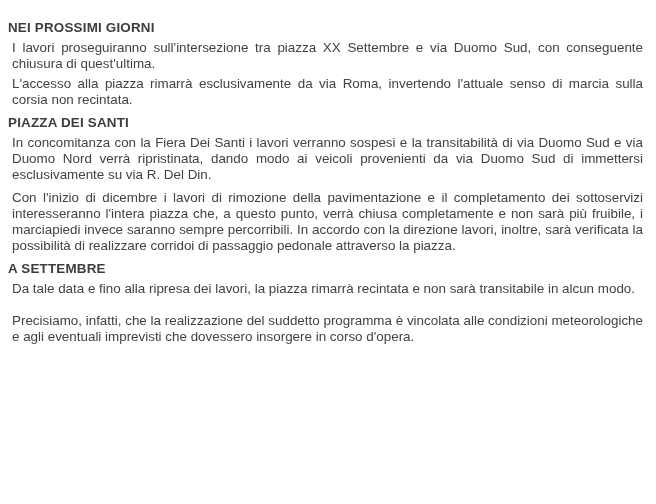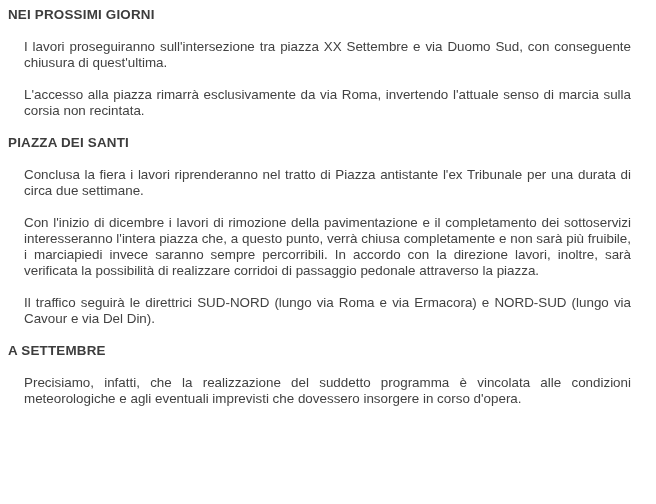--- a/index.html
+++ b/index.html
@@ -10,21 +10,21 @@
   body {
     width: 656px;
     height: 504px;
     overflow: hidden;
     font-family: "Liberation Sans", "DejaVu Sans", sans-serif;
   }
   .document {
     box-sizing: border-box;
     width: 656px;
     height: 504px;
-    padding: 7px 9px 8px 8px;
+    padding: 20px 9px 8px 8px;
     color: #424242;
     font-size: 13.4px;
     line-height: 16px;
     -webkit-font-smoothing: antialiased;
   }
   .doc-section {
     margin: 0;
   }
   .doc-section + .doc-section {
     margin-top: 7px;
@@ -32,47 +32,47 @@
   .section-heading {
     margin: 0;
     font-size: 13.4px;
     line-height: 16px;
     font-weight: bold;
     color: #3d3d3d;
     letter-spacing: 0.2px;
     text-align: left;
   }
   .paragraph {
-    margin: 16px;
+    margin: 4px;
     text-align: justify;
     text-justify: inter-word;
   }
   .paragraph.gap-above {
     margin-top: 16px;
   }
 </style>
 </head>
 <body>
 
 <div class="document">
 
   <section class="doc-section">
     <h2 class="section-heading">NEI PROSSIMI GIORNI</h2>
     <p class="paragraph">I lavori proseguiranno sull'intersezione tra piazza XX Settembre e via Duomo Sud, con conseguente chiusura di quest'ultima.</p>
     <p class="paragraph">L'accesso alla piazza rimarrà esclusivamente da via Roma, invertendo l'attuale senso di marcia sulla corsia non recintata.</p>
   </section>
 
   <section class="doc-section">
     <h2 class="section-heading">PIAZZA DEI SANTI</h2>
-    <p class="paragraph">Conclusa la fiera i lavori riprenderanno nel tratto di Piazza antistante l'ex Tribunale per una durata di circa due settimane.</p>
+    <p class="paragraph">In concomitanza con la Fiera Dei Santi i lavori verranno sospesi e la transitabilità di via Duomo Sud e via Duomo Nord verrà ripristinata, dando modo ai veicoli provenienti da via Duomo Sud di immettersi esclusivamente su via R. Del Din.</p>
   </section>
 
   <section class="doc-section">
     <p class="paragraph">Con l'inizio di dicembre i lavori di rimozione della pavimentazione e il completamento dei sottoservizi interesseranno l'intera piazza che, a questo punto, verrà chiusa completamente e non sarà più fruibile, i marciapiedi invece saranno sempre percorribili. In accordo con la direzione lavori, inoltre, sarà verificata la possibilità di realizzare corridoi di passaggio pedonale attraverso la piazza.</p>
-    <p class="paragraph">Il traffico seguirà le direttrici SUD-NORD (lungo via Roma e via Ermacora) e NORD-SUD (lungo via Cavour e via Del Din).</p>
   </section>
 
   <section class="doc-section">
     <h2 class="section-heading">A SETTEMBRE</h2>
+    <p class="paragraph">Da tale data e fino alla ripresa dei lavori, la piazza rimarrà recintata e non sarà transitabile in alcun modo.</p>
     <p class="paragraph gap-above">Precisiamo, infatti, che la realizzazione del suddetto programma è vincolata alle condizioni meteorologiche e agli eventuali imprevisti che dovessero insorgere in corso d'opera.</p>
   </section>
 
 </div>
 
 </body></html>

